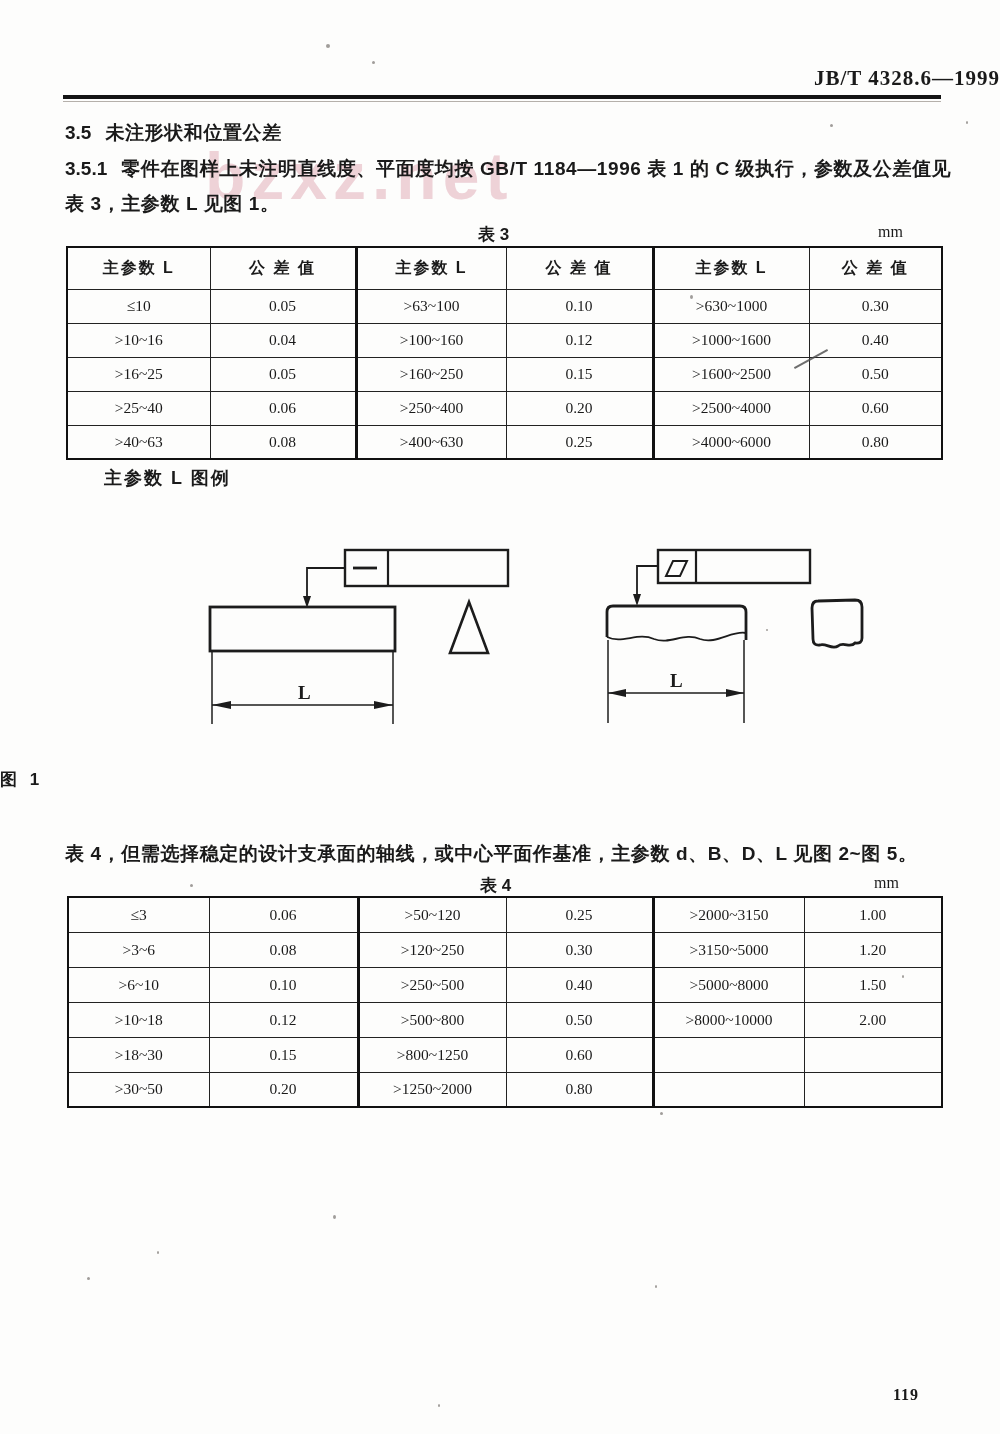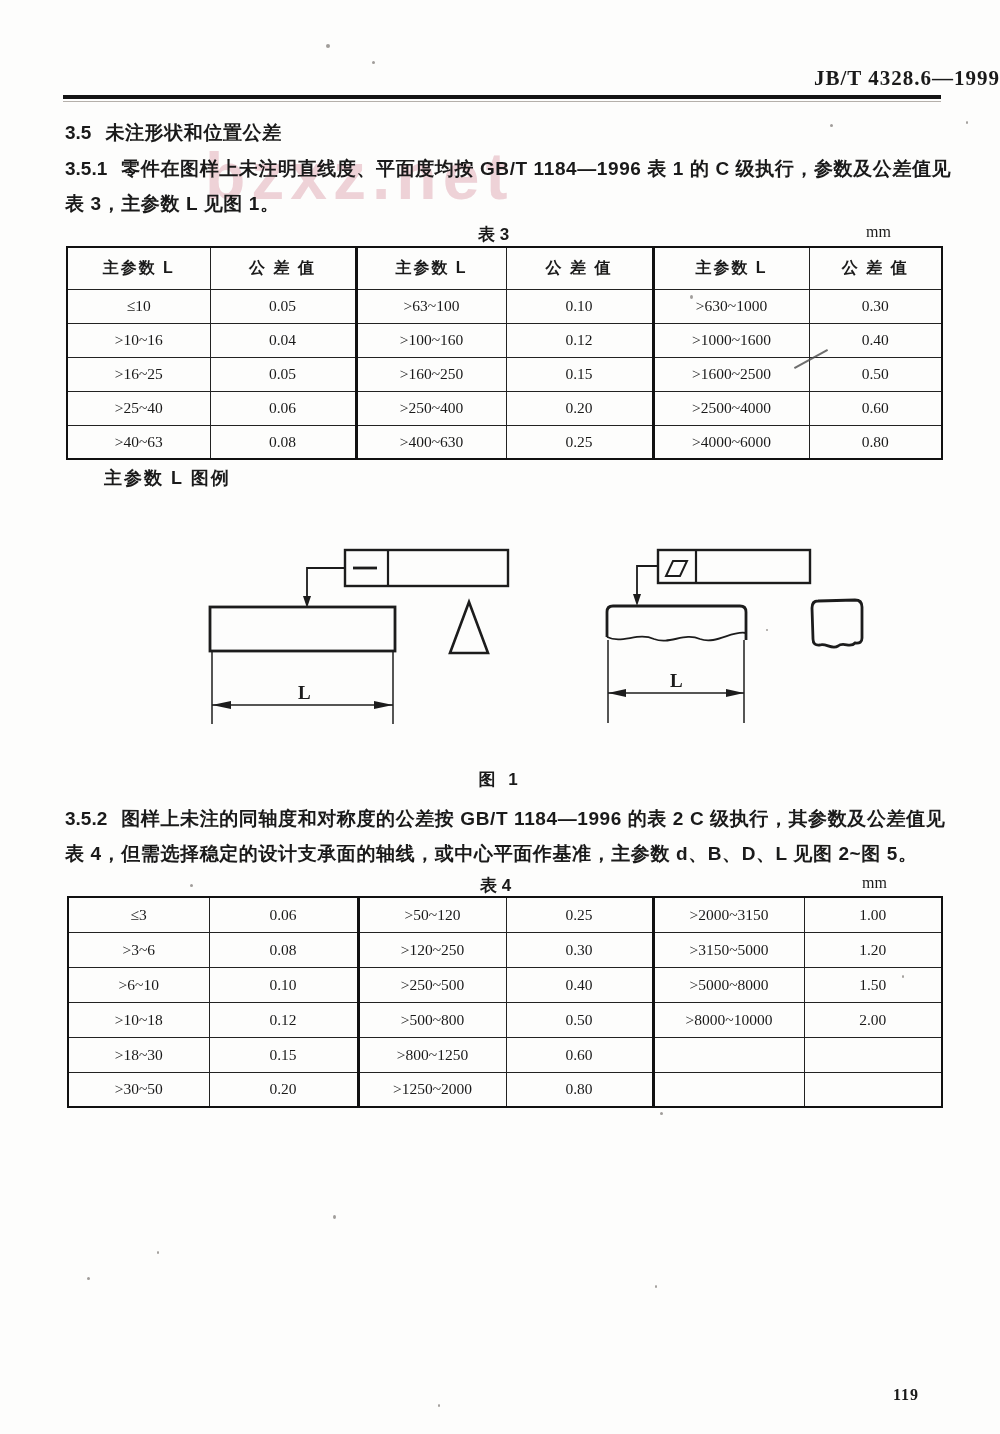--- a/index.html
+++ b/index.html
@@ -12,37 +12,37 @@
   
   #doc-header{left:0;top:66px;width:1000px;text-align:right;font-family:"Liberation Serif","DejaVu Serif",serif;
     font-weight:bold;font-size:21px;letter-spacing:1px;}
   #header-rule{left:63px;top:95px;width:878px;height:4px;background:#141414;}
   #header-rule-echo{left:63px;top:101px;width:878px;height:1px;background:#b5b0ab;}
   
   .para{font-size:19px;font-weight:600;letter-spacing:0.6px;white-space:nowrap;}
   .pnum{font-weight:bold;margin-right:14px;letter-spacing:0;text-align:center;}
   
   .tcap{font-size:17px;font-weight:600;}
-  .unit{font-size:16px;font-family:"Liberation Serif","DejaVu Serif",serif;}
+  .unit{font-size:16px;font-family:"Liberation Serif","DejaVu Serif",serif;margin-left:12px;}
   
   table.std{border-collapse:collapse;table-layout:fixed;background:transparent;}
   table.std,table.std td,table.std th{border:1.2px solid #222;}
   table.std{border:2.5px solid #111;}
   table.std .gl{border-left:3px solid #111;}
   table.std th{font-size:16px;font-weight:bold;letter-spacing:2px;padding:0;text-align:center;}
   table.std td{font-family:"Liberation Serif","DejaVu Serif",serif;font-size:15.5px;
     text-align:center;padding:0;}
   #table3 tr.hdr{height:42px;}
   #table3 tr.data{height:34px;}
   #table4 tr.hdr{height:72px;}
   #table4 tr.data{height:35px;}
   .hdr2a{display:block;line-height:20px;letter-spacing:6px;font-size:16px;}
   .hdr2b{display:block;line-height:22px;letter-spacing:1px;font-size:15px;font-family:"Liberation Serif","DejaVu Serif",serif;}
   #legend-label{left:104px;top:466px;font-size:18px;font-weight:bold;letter-spacing:2px;}
-  #fig1-caption{left:0;top:768px;width:1000px;text-align:center;font-size:17px;font-weight:600;letter-spacing:4px;}
+  #fig1-caption{left:0;top:768px;width:1000px;font-size:17px;font-weight:600;letter-spacing:4px;}
   #page-number{left:893px;top:1386px;font-family:"Liberation Serif","DejaVu Serif",serif;
     font-weight:bold;font-size:16px;letter-spacing:1px;}
   
   .speck{position:absolute;background:#6f6a66;border-radius:50%;opacity:.65;}
   #slash-artifact{left:792px;top:358px;width:38px;height:2px;background:#4a4a4a;
     transform:rotate(-29deg);opacity:.8;}
   svg text{font-family:"Liberation Serif","DejaVu Serif",serif;font-weight:bold;}
 </style>
 </head>
 <body>
@@ -174,23 +174,20 @@
         <polygon points="548,173 566,169 566,177" fill="#1c1c1c" stroke="none"></polygon>
         <polygon points="684,173 666,169 666,177" fill="#1c1c1c" stroke="none"></polygon>
       </g>
       <text x="610" y="167" font-size="19" fill="#1c1c1c" stroke="none">L</text>
       <path d="M 758,81 L 795,80 Q 802,80 802,87 L 802,118 Q 802,124 795,123 C 790,129 784,121 778,126 C 772,130 766,123 760,125 Q 753,126 753,119 L 752,88 Q 752,81 758,81 Z" stroke-width="2.8"></path>
     </g>
   </svg>
 
   <div class="abs" id="fig1-caption">图 1</div>
 
-  <div class="abs para" style="left:65px;top:806px;">
-    <span class="pnum">3.5.2</span><span>图样上未注的同轴度和对称度的公差按 GB/T 1184—1996 的表 2 C 级执行，其参数及公差值见</span>
-  </div>
   <div class="abs para" style="left:65px;top:841px;">表 4，但需选择稳定的设计支承面的轴线，或中心平面作基准，主参数 d、B、D、L 见图 2~图 5。</div>
 
   <div class="abs tcap" style="left:480px;top:874px;">表 4</div>
   <div class="abs unit" style="left:862px;top:874px;">mm</div>
 
   <table class="std abs" id="table4" style="left:67px;top:896px;width:874px;">
     <colgroup>
       <col style="width:141px">
         <col style="width:149px">
         <col style="width:148px">

